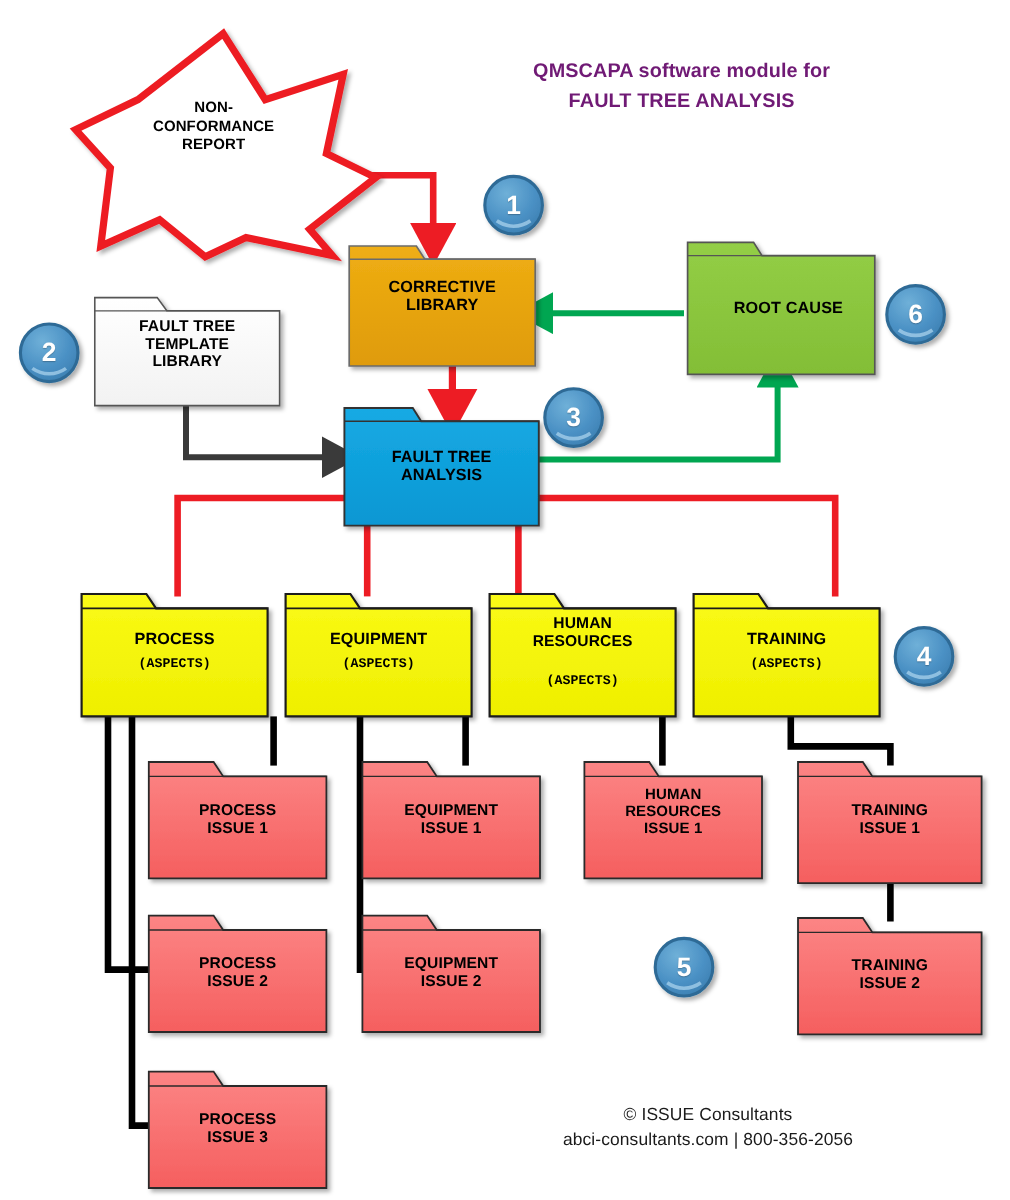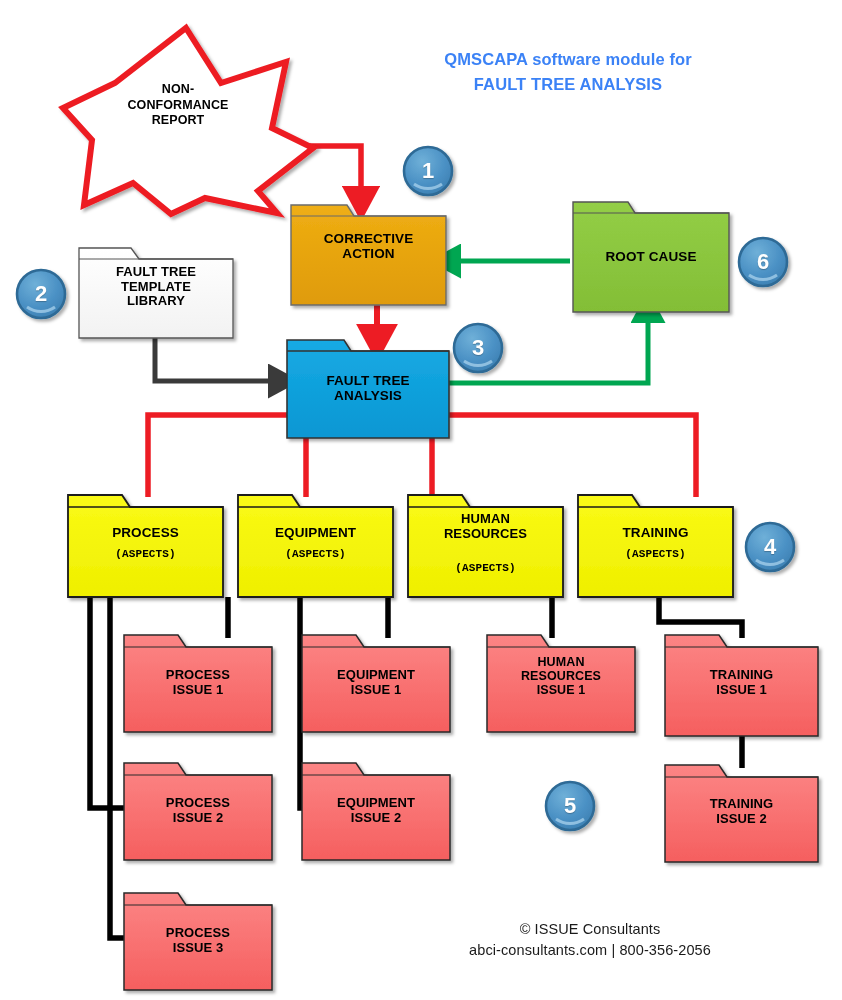--- a/index.html
+++ b/index.html
@@ -6,21 +6,21 @@
   body{width:842px;height:1000px;position:relative;overflow:hidden;
        font-family:"Liberation Sans", sans-serif;
        -webkit-font-smoothing:antialiased;}
   #stage{position:absolute;left:0;top:0;width:842px;height:1000px;}
   svg.layer{position:absolute;left:0;top:0;width:842px;height:1000px;overflow:visible;}
   #connectors{z-index:1;}
   #shapes{z-index:2;}
   .lbl{position:absolute;z-index:3;text-align:center;color:#000;
        font-weight:bold;line-height:1.12;letter-spacing:.1px;
        white-space:pre-line;pointer-events:none;}
-  .title{font-size:16.5px;font-weight:bold;color:#3b82f6;line-height:1.32;}
+  .title{font-size:16.5px;font-weight:bold;color:#701a75;line-height:1.32;}
   .foot{font-weight:normal;font-size:14.5px;color:#1a1a1a;line-height:1.4;}
   .star-t{font-size:12.5px;line-height:1.25;}
   .f-big{font-size:13.5px;}
   .f-mid{font-size:13px;}
   .f-sm{font-size:12.5px;}
   .aspects{font-size:11px;font-family:Liberation Mono, monospace;}
   .badge-n{position:absolute;z-index:4;color:#ffffff;font-weight:bold;
            font-size:22px;text-align:center;pointer-events:none;
            text-shadow:0 1px 1px rgba(0,0,0,.25);}
 </style>
@@ -223,30 +223,30 @@
   </svg>
 
   <div class="lbl title" style="left:378px;top:49px;width:380px;">QMSCAPA software module for</div>
   <div class="lbl title" style="left:378px;top:74px;width:380px;">FAULT TREE ANALYSIS</div>
 
   <div class="lbl star-t" style="left:108px;top:82px;width:140px;">NON-
 CONFORMANCE
 REPORT</div>
 
   <div class="lbl f-big" style="left:291px;top:231px;width:155px;">CORRECTIVE
-ACTION</div>
+LIBRARY</div>
 
   <div class="lbl f-mid" style="left:79px;top:265px;width:154px;">FAULT TREE
 TEMPLATE
 LIBRARY</div>
 
   <div class="lbl f-big" style="left:287px;top:373px;width:162px;">FAULT TREE
 ANALYSIS</div>
 
-  <div class="lbl f-big" style="left:573px;top:249px;width:156px;">ROOT CAUSE</div>
+  <div class="lbl f-big" style="left:573px;top:249px;width:168px;">ROOT CAUSE</div>
 
   <div class="lbl f-big" style="left:68px;top:525px;width:155px;">PROCESS</div>
   <div class="lbl aspects" style="left:68px;top:548px;width:155px;">(ASPECTS)</div>
 
   <div class="lbl f-big" style="left:238px;top:525px;width:155px;">EQUIPMENT</div>
   <div class="lbl aspects" style="left:238px;top:548px;width:155px;">(ASPECTS)</div>
 
   <div class="lbl f-mid" style="left:408px;top:512px;width:155px;">HUMAN
 RESOURCES</div>
   <div class="lbl aspects" style="left:408px;top:562px;width:155px;">(ASPECTS)</div>

